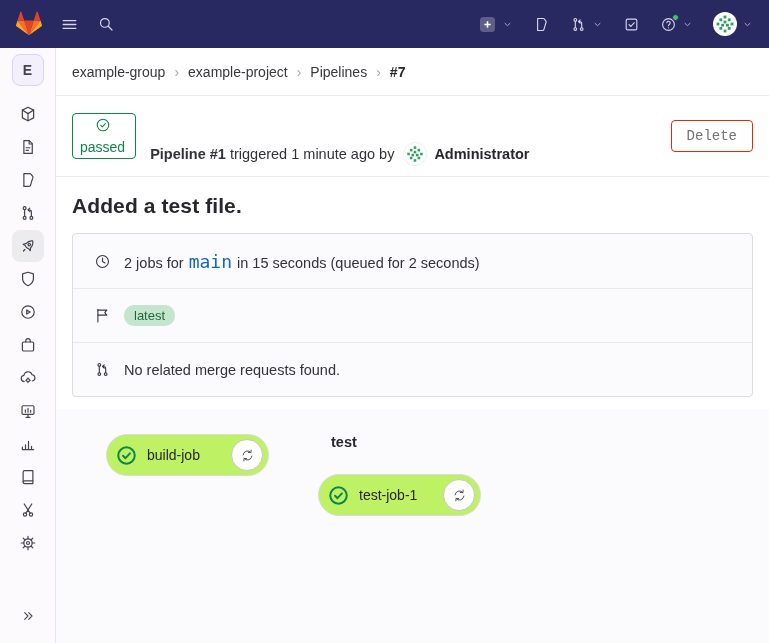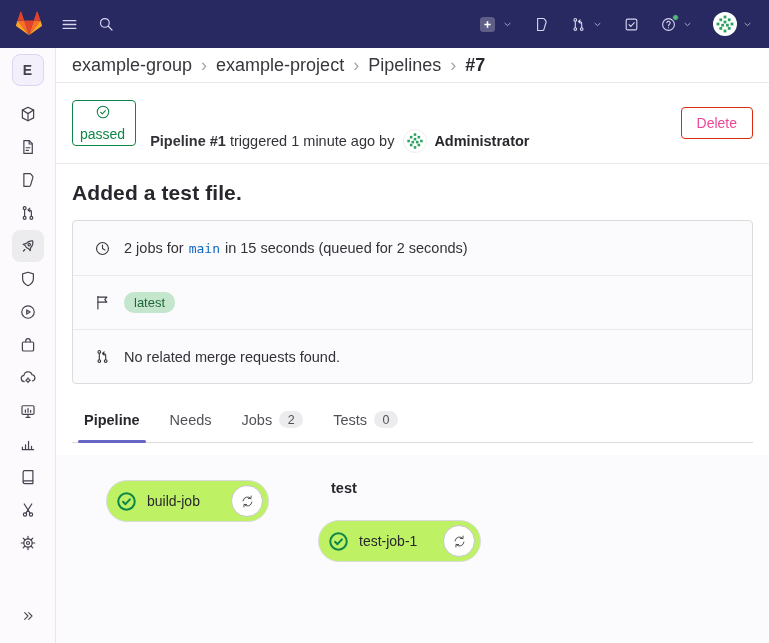--- a/index.html
+++ b/index.html
@@ -25,40 +25,40 @@
   
   .sidebar { width:56px; background:#fcfafd; border-right:1px solid #e7e6ea; display:flex; flex-direction:column; align-items:center; padding:6px 0 10px; flex:0 0 56px; }
   .proj-tile { width:32px; height:32px; border-radius:8px; background:#f3f0fb; border:1px solid #dcd5f2; color:#45434e; font-weight:600; font-size:14px; display:flex; align-items:center; justify-content:center; margin-bottom:12px; cursor:pointer; }
   .side-item { width:32px; height:32px; border-radius:8px; display:flex; align-items:center; justify-content:center; color:#45434e; margin-bottom:1px; cursor:pointer; }
   .side-item.active { background:#ececef; }
   .side-collapse { margin-top:auto; }
 
   
   .main { flex:1; display:flex; flex-direction:column; background:#fff; overflow:hidden; }
 
-  .breadcrumb-row { height:35px; display:flex; align-items:center; gap:9px; padding:0 16px; border-bottom:1px solid #eaeaec; font-size:18px; }
+  .breadcrumb-row { height:48px; display:flex; align-items:center; gap:9px; padding:0 16px; border-bottom:1px solid #eaeaec; font-size:14px; }
   .crumb { color:#38373d; text-decoration:none; cursor:pointer; }
   .crumb-sep { color:#a6a5ab; }
   .crumb-current { font-weight:700; color:#28272d; }
 
   .status-row { min-height:56px; display:flex; align-items:center; padding:10px 16px; border-bottom:1px solid #eaeaec; }
   .ci-badge { display:inline-flex; align-items:center; gap:6px; border:1px solid #108548; color:#108548; border-radius:4px; padding:3px 10px 3px 7px; font-size:14px; background:#fff; cursor:default;flex-direction:column; }
   .status-text { margin-left:14px; font-size:14.5px; color:#333238; display:flex; align-items:center;margin-top:36px; }
   .status-text b { font-weight:700; }
   .mini-avatar { width:24px; height:24px; border-radius:50%; overflow:hidden; background:#fff; border:1px solid #eee; margin:0 7px 0 9px; }
   .admin-link { font-weight:700; color:#28272d; text-decoration:none; cursor:pointer; }
-  .delete-btn { margin-left:auto; border:1px solid #dd2b0e; color:#ec4899; background:#fff; border-radius:4px; padding:7px 15px; font-size:14px; font-family:Liberation Sans, sans-serif; cursor:pointer; }
+  .delete-btn { margin-left:auto; border:1px solid #dd2b0e; color:#737373; background:#fff; border-radius:4px; padding:7px 15px; font-size:14px; font-family:Liberation Mono, monospace; cursor:pointer; }
 
   .page-title { font-size:21px; font-weight:600; color:#28272d; margin:17px 16px 15px; letter-spacing:.1px; }
 
   .info-card { margin:0 16px; border:1px solid #dcdcde; border-radius:4px; background:#fbfafd; overflow:hidden; }
   .info-row { display:flex; align-items:center; gap:13px; height:54px; padding:0 21px; color:#333238; font-size:14.5px; border-top:1px solid #e9e9eb; }
   .info-row:first-child { border-top:none; }
   .info-row .ric { color:#3a393f; flex:0 0 auto; }
-  .mono-link { font-family:"DejaVu Sans Mono", monospace; font-size:13px; color:#1068bf; text-decoration:none; cursor:pointer; }
+  .mono-link { font-family:"DejaVu Sans Mono", monospace; font-size:18px; color:#1068bf; text-decoration:none; cursor:pointer; }
   .latest-badge { background:#c3e6cd; color:#24663b; border-radius:10px; padding:2.5px 10px; font-size:13px; line-height:1.2; }
   .copy-btn { background:none; border:none; color:#535158; cursor:pointer; padding:0; display:flex; }
   .jobs-line { display:flex; gap:5px; align-items:baseline; }
 
   .tabs-row { margin:16px 16px 0; display:flex; gap:26px; border-bottom:1px solid #dcdcde; padding-left:10px; }
   .tab { position:relative; display:flex; align-items:center; gap:7px; padding:11px 2px 14px; font-size:14.5px; color:#535158; cursor:pointer; background:none; border:none; font-family:inherit; }
   .tab.active { color:#28272d; font-weight:700; }
   .tab.active::after { content:""; position:absolute; left:-4px; right:-4px; bottom:-1px; height:3px; background:#6666c4; border-radius:2px; }
   .tab-badge { background:#ececef; color:#535158; border-radius:10px; padding:1.5px 8.5px; font-size:12.5px; font-weight:400; }
 
@@ -415,36 +415,20 @@
         <span class="latest-badge">latest</span>
       </div>
       <div class="info-row">
         <svg class="icon ric" width="17" height="17" viewBox="0 0 24 24">
             <use href="#i-mr"></use>
           </svg>
         <span>No related merge requests found.</span>
       </div>
     </section>
 
-    <div class="tabs-row">
-      <button class="tab active">
-        <span>Pipeline</span>
-      </button>
-      <button class="tab">
-        <span>Needs</span>
-      </button>
-      <button class="tab">
-        <span>Jobs</span>
-        <span class="tab-badge">2</span>
-      </button>
-      <button class="tab">
-        <span>Tests</span>
-        <span class="tab-badge">0</span>
-      </button>
-    </div>
 
     <section class="graph-section">
       <div class="stage">
         <div class="job-pill">
           <svg class="icon sw2 succ" width="23" height="23" viewBox="0 0 24 24">
               <use href="#i-checkcircle"></use>
             </svg>
           <span class="job-name">build-job</span>
           <button class="retry-btn">
               <svg class="icon" width="15" height="15" viewBox="0 0 24 24">

